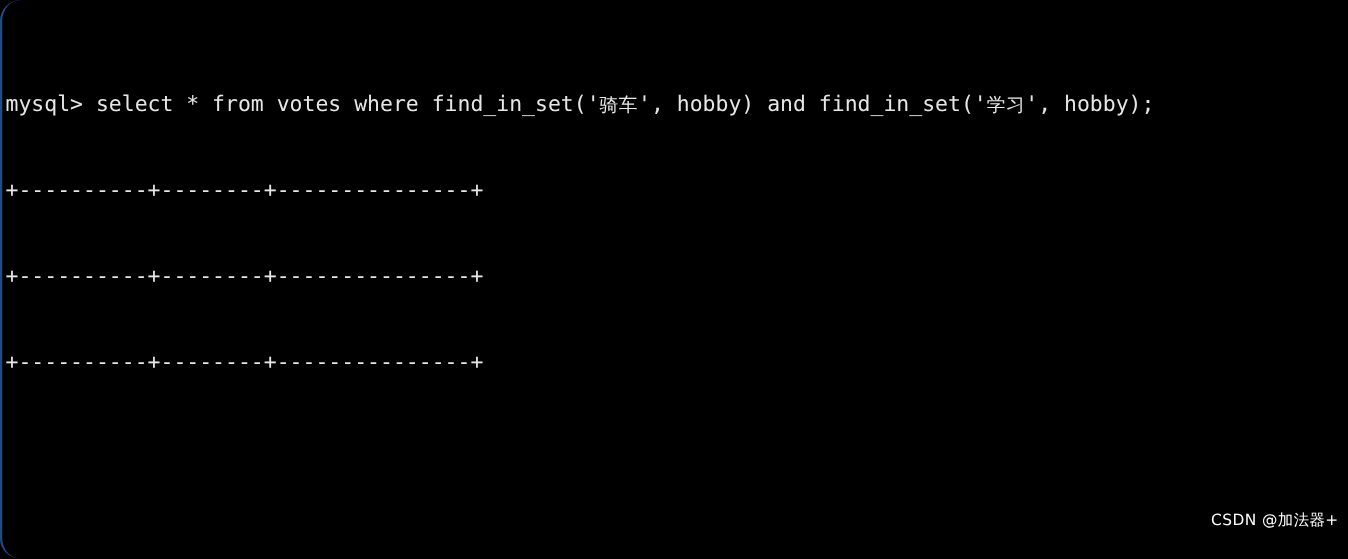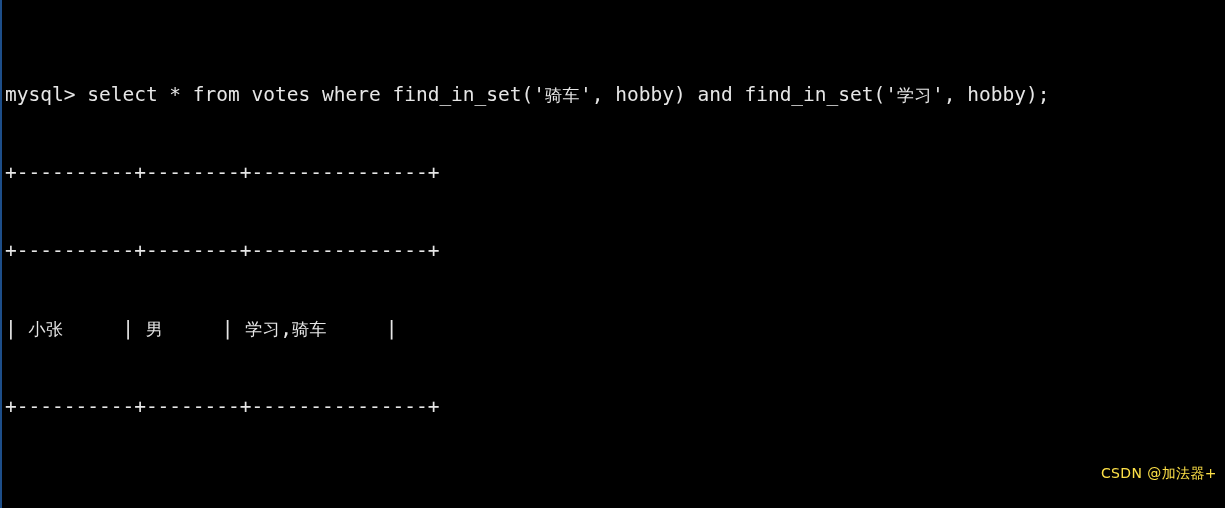--- a/index.html
+++ b/index.html
@@ -13,20 +13,21 @@
     height: 508px;
     background: #000000;
     overflow: hidden;
     border-left: 2px solid #1d4e89;
     box-sizing: border-box;
     font-family: "DejaVu Sans Mono", "Liberation Mono", monospace;
     font-size: 19.5px;
     line-height: 26px;
     color: #e6e6e6;
     letter-spacing: 0px;
+    border-radius: 19px;
   }
   #screen {
     position: absolute;
     left: 3px;
     top: 4px;
     right: 0;
     white-space: pre;
   }
   .line {
     height: 26px;
@@ -37,35 +38,34 @@
     font-family: "DejaVu Sans", "Liberation Sans", sans-serif;
     font-size: 17px;
     letter-spacing: 0.5px;
   }
   #watermark {
     position: absolute;
     right: 8px;
     bottom: 22px;
     font-family: "DejaVu Sans", "Liberation Sans", sans-serif;
     font-size: 14px;
-    color: #fde047;
+    color: #ffffff;
     letter-spacing: 0.4px;
     white-space: pre;
   }
 </style>
 </head>
 <body>
 
 <div id="terminal">
   <div id="screen">
 
     <span class="line">mysql&gt; select * from votes where find_in_set('<span class="cjk">骑车</span>', hobby) and find_in_set('<span class="cjk">学习</span>', hobby);</span>
     <span class="line">+----------+--------+---------------+</span>
     <span class="line">+----------+--------+---------------+</span>
-    <span class="line">| <span class="cjk">小张</span>     | <span class="cjk">男</span>     | <span class="cjk">学习</span>,<span class="cjk">骑车</span>     |</span>
     <span class="line">+----------+--------+---------------+</span>
     
     
     
     
     
     
     
     
     

